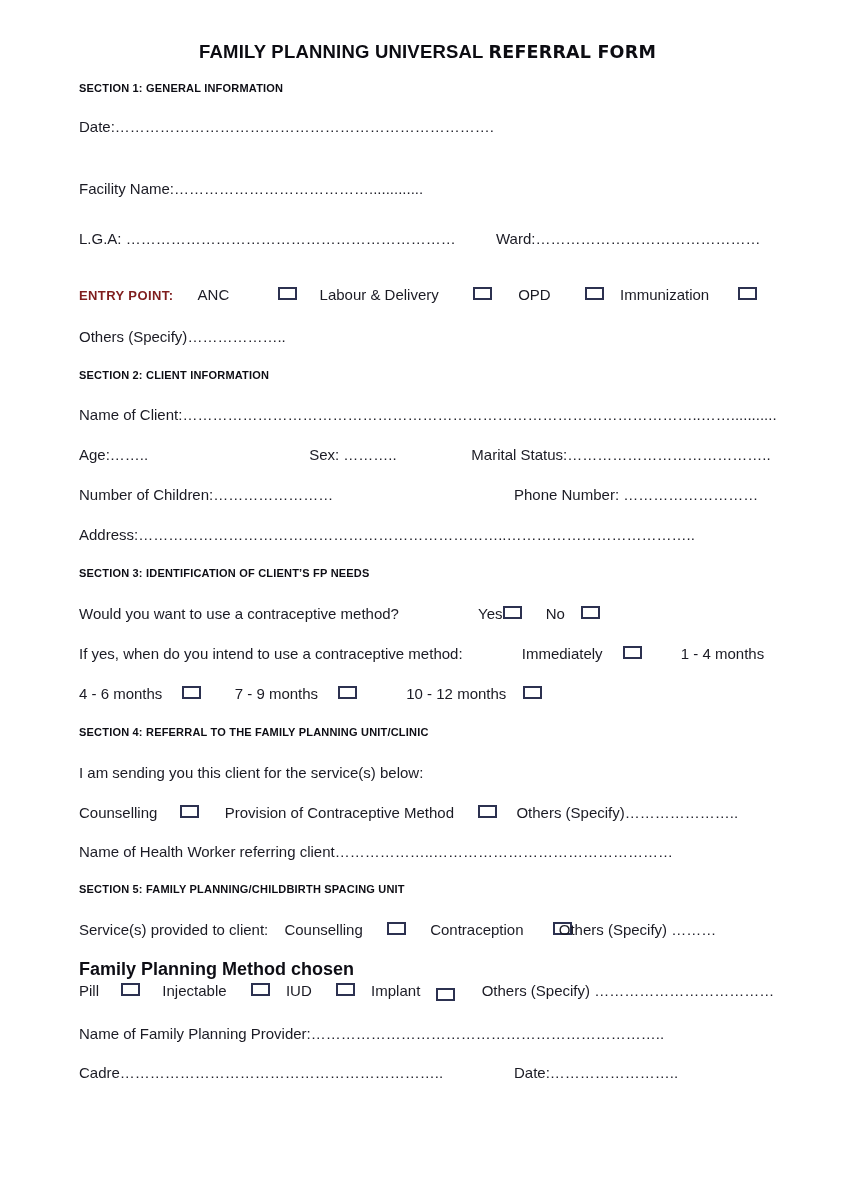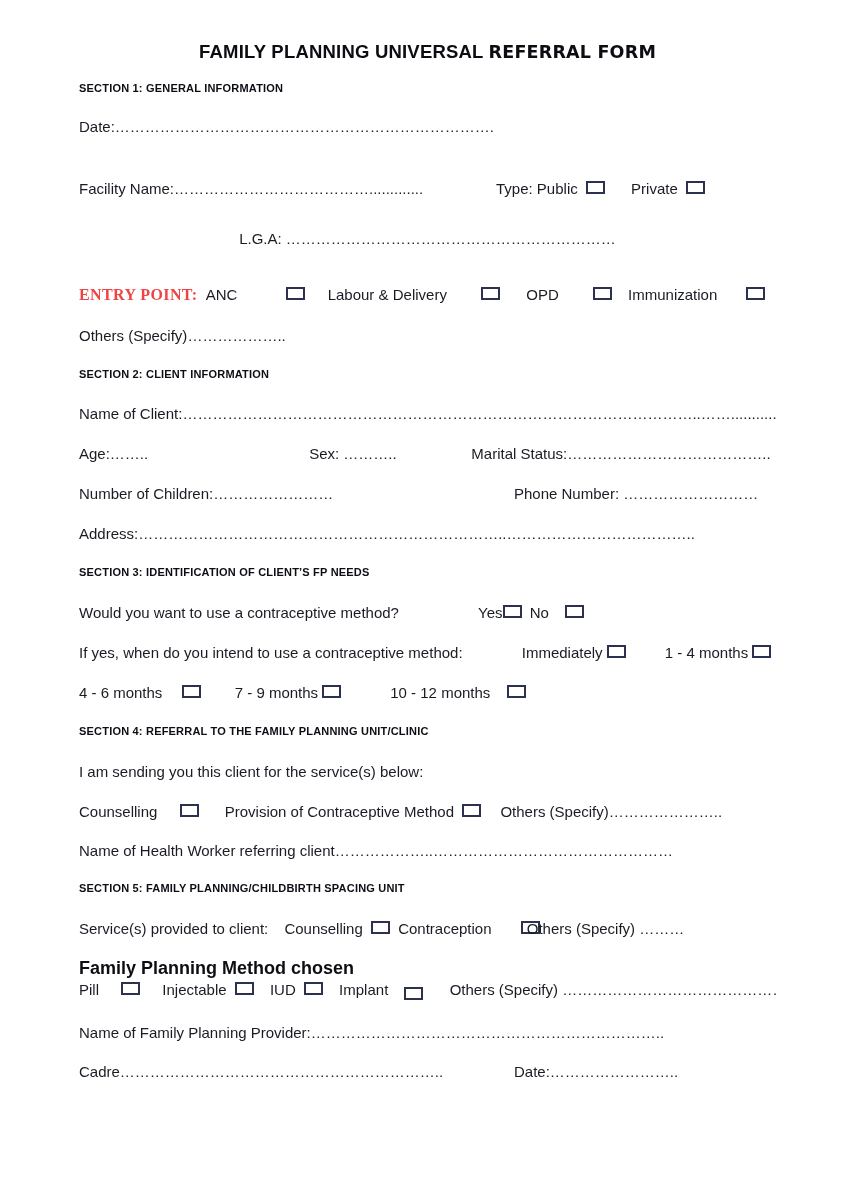--- a/index.html
+++ b/index.html
@@ -7,35 +7,35 @@
     width:846px;height:1196px;box-sizing:border-box;
     background:#ffffff;color:#1b1b24;position:relative;overflow:hidden;
     padding:42px 70px 0 79px;
     font-family:"Liberation Sans",sans-serif;font-size:15px;
   }
   .row{white-space:nowrap;line-height:20px;overflow:hidden;}
   .title{text-align:center;font-weight:bold;font-size:18.5px;letter-spacing:.2px;color:#0c0c12;}
   .title .p2{font-family:"DejaVu Sans",sans-serif;font-size:17.5px;}
   .sec{font-weight:bold;font-size:11px;letter-spacing:.2px;color:#0d0d14;line-height:21px;}
   .boldline{font-weight:bold;font-size:18px;color:#0d0d14;}
-  .ep{font-weight:bold;font-size:16px;letter-spacing:.4px;color:#ef4444;font-family:Liberation Serif, serif;}
+  .ep{font-weight:bold;font-size:13px;letter-spacing:.4px;color:#7f1d1d;}
   .cb{display:inline-block;width:15px;height:9px;border:2px solid #2c3150;vertical-align:0px;background:#fff;}
   .cb.low{vertical-align:-5px;}
   .cb.overlap{margin-right:-13px;}
-  .split{display:flex;justify-content:center;}
+  .split{display:flex;}
   .split .right{margin-left:auto;}
   .w280{width:280px;}
   .w262{width:262px;}
   .ageblk{display:inline-block;width:226px;}
   .sexblk{display:inline-block;width:158px;}
   .mt16{margin-top:16px}.mt17{margin-top:17px}.mt18{margin-top:18px}
   .mt19{margin-top:19px}.mt20{margin-top:20px}.mt21{margin-top:21px}
   .mt23{margin-top:23px}.mt30{margin-top:30px}.mt36{margin-top:36px}
   .mt42{margin-top:42px}.mt2{margin-top:2px}
-  .ml8{margin-left:4px}.ml12{margin-left:12px}.ml15{margin-left:15px}
+  .ml8{margin-left:20px}.ml12{margin-left:12px}.ml15{margin-left:15px}
   .ml18{margin-left:18px}.ml22{margin-left:22px}.ml25{margin-left:25px}
   .ml30{margin-left:30px}.ml35{margin-left:35px}.ml45{margin-left:45px}
   .ml55{margin-left:55px}.ml75{margin-left:75px}
 </style>
 </head>
 <body>
 
 <div class="page">
 
   <div class="row title">
@@ -43,30 +43,25 @@
   </div>
 
   <div class="row sec mt16">SECTION 1: GENERAL INFORMATION</div>
 
   <div class="row mt18">
     <span>Date:</span><span>………………………………………………………………….</span>
   </div>
 
   <div class="row split mt42">
     <span><span>Facility Name:</span><span>………………………………….............</span></span>
-    <span class="right w280">
-      <span>Type: Public</span>
-      <span class="cb ml8"></span>
-      <span class="ml22">Private</span>
-      <span class="cb ml8"></span>
-    </span>
   </div>
 
   <div class="row split mt30">
     <span><span>L.G.A: </span><span>…………………………………………………………</span></span>
+    <span class="right w280"><span>Ward:</span><span>………………………………………</span></span>
   </div>
 
   <div class="row mt36">
     <span class="ep">ENTRY POINT:</span>
     <span class="ml8">ANC</span>
     <span class="cb ml45"></span>
     <span class="ml18">Labour &amp; Delivery</span>
     <span class="cb ml30"></span>
     <span class="ml22">OPD</span>
     <span class="cb ml30"></span>

